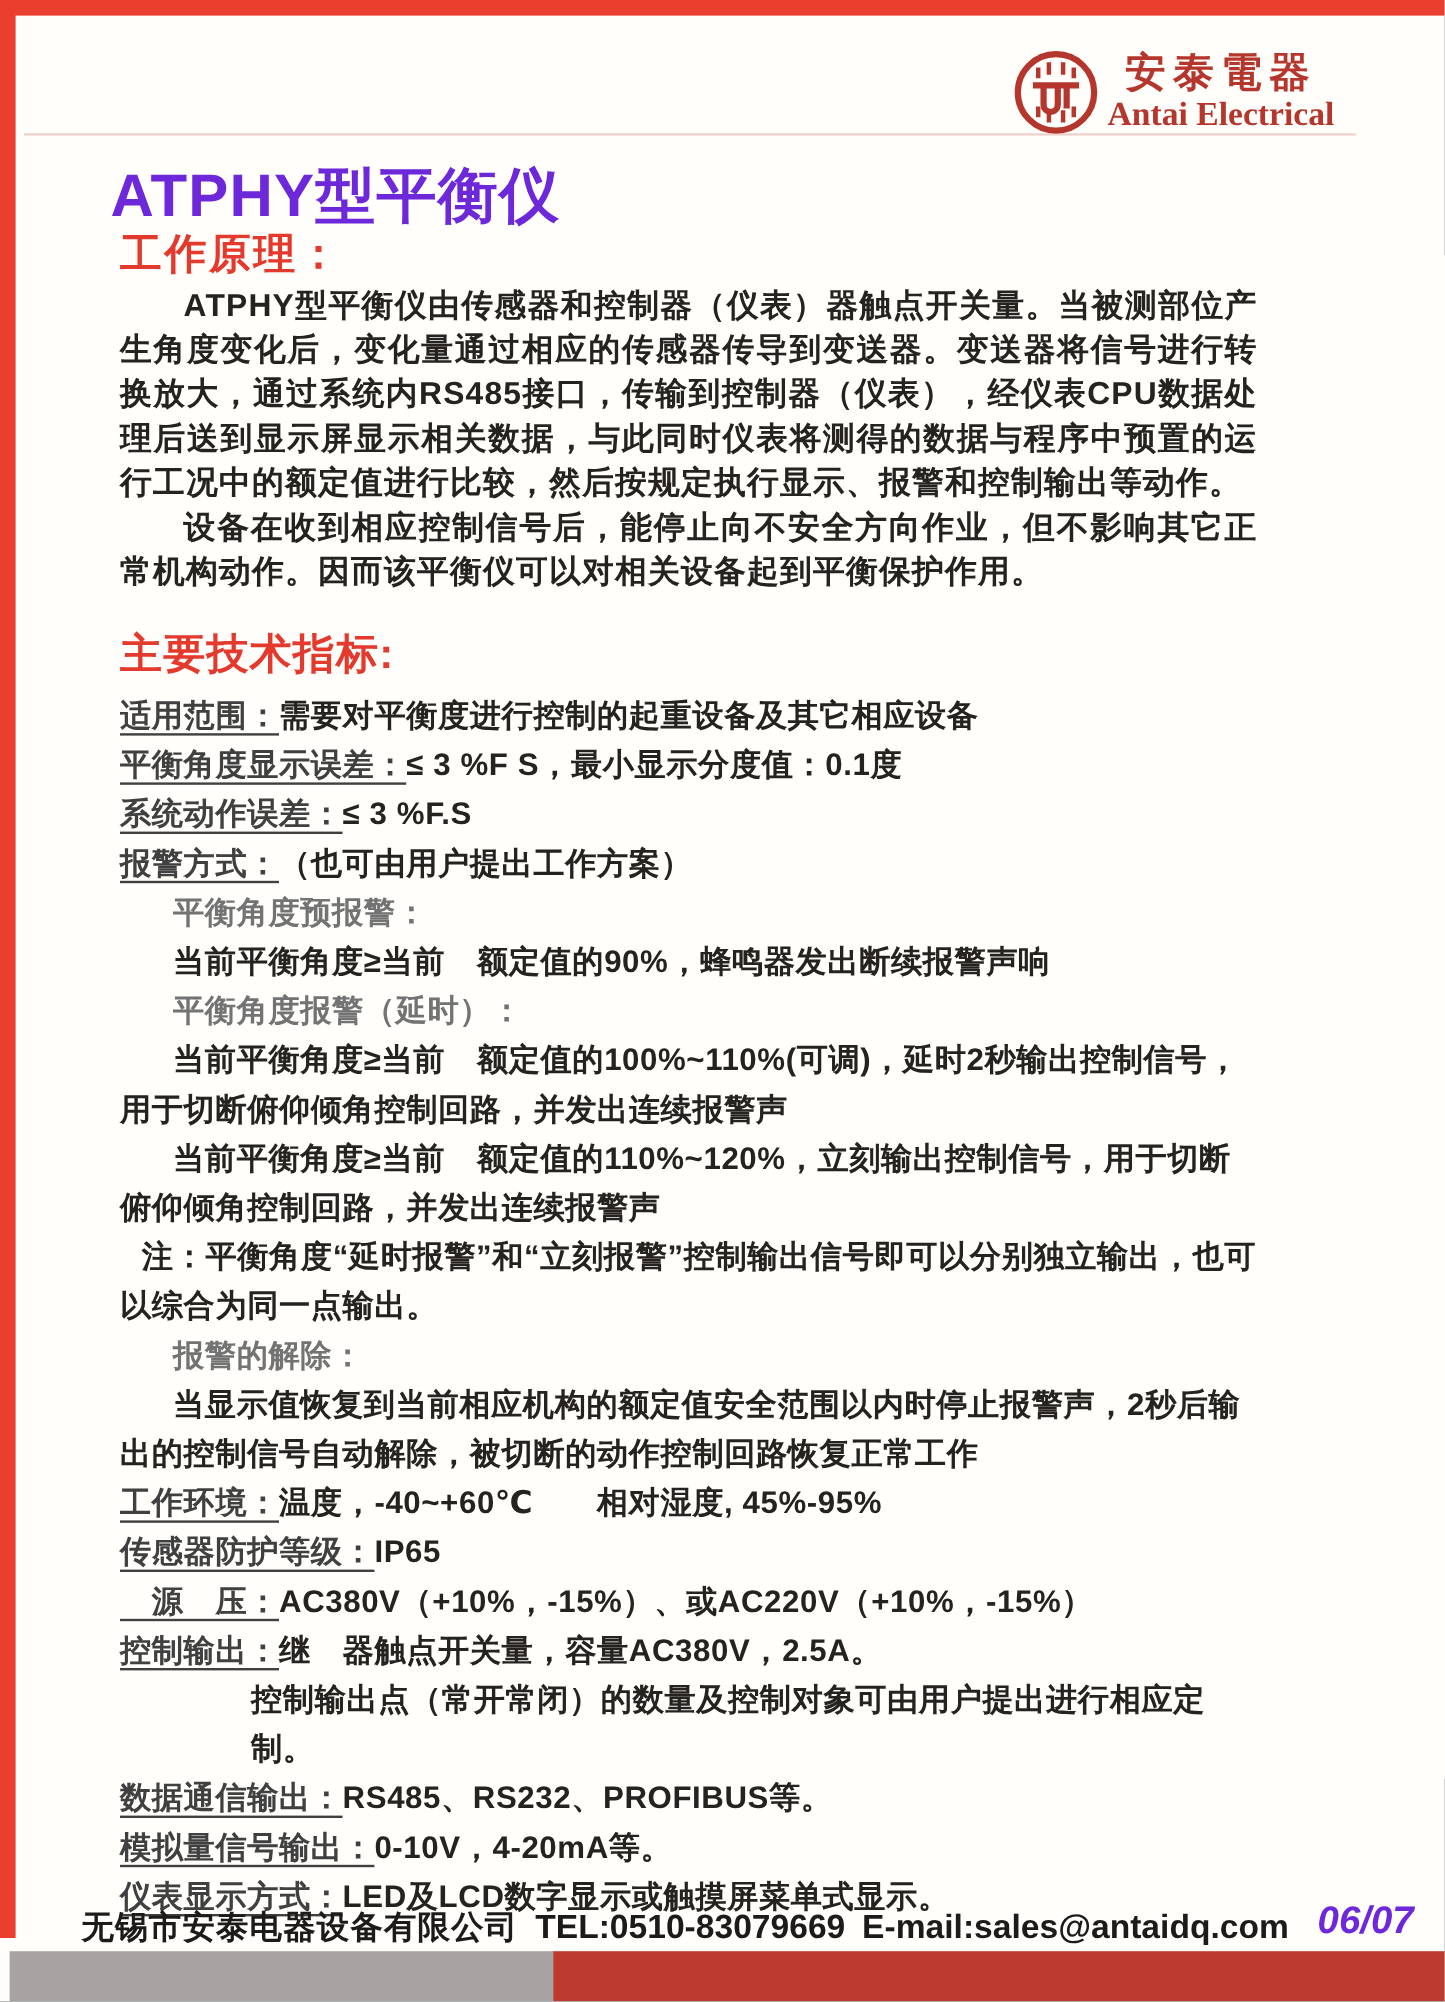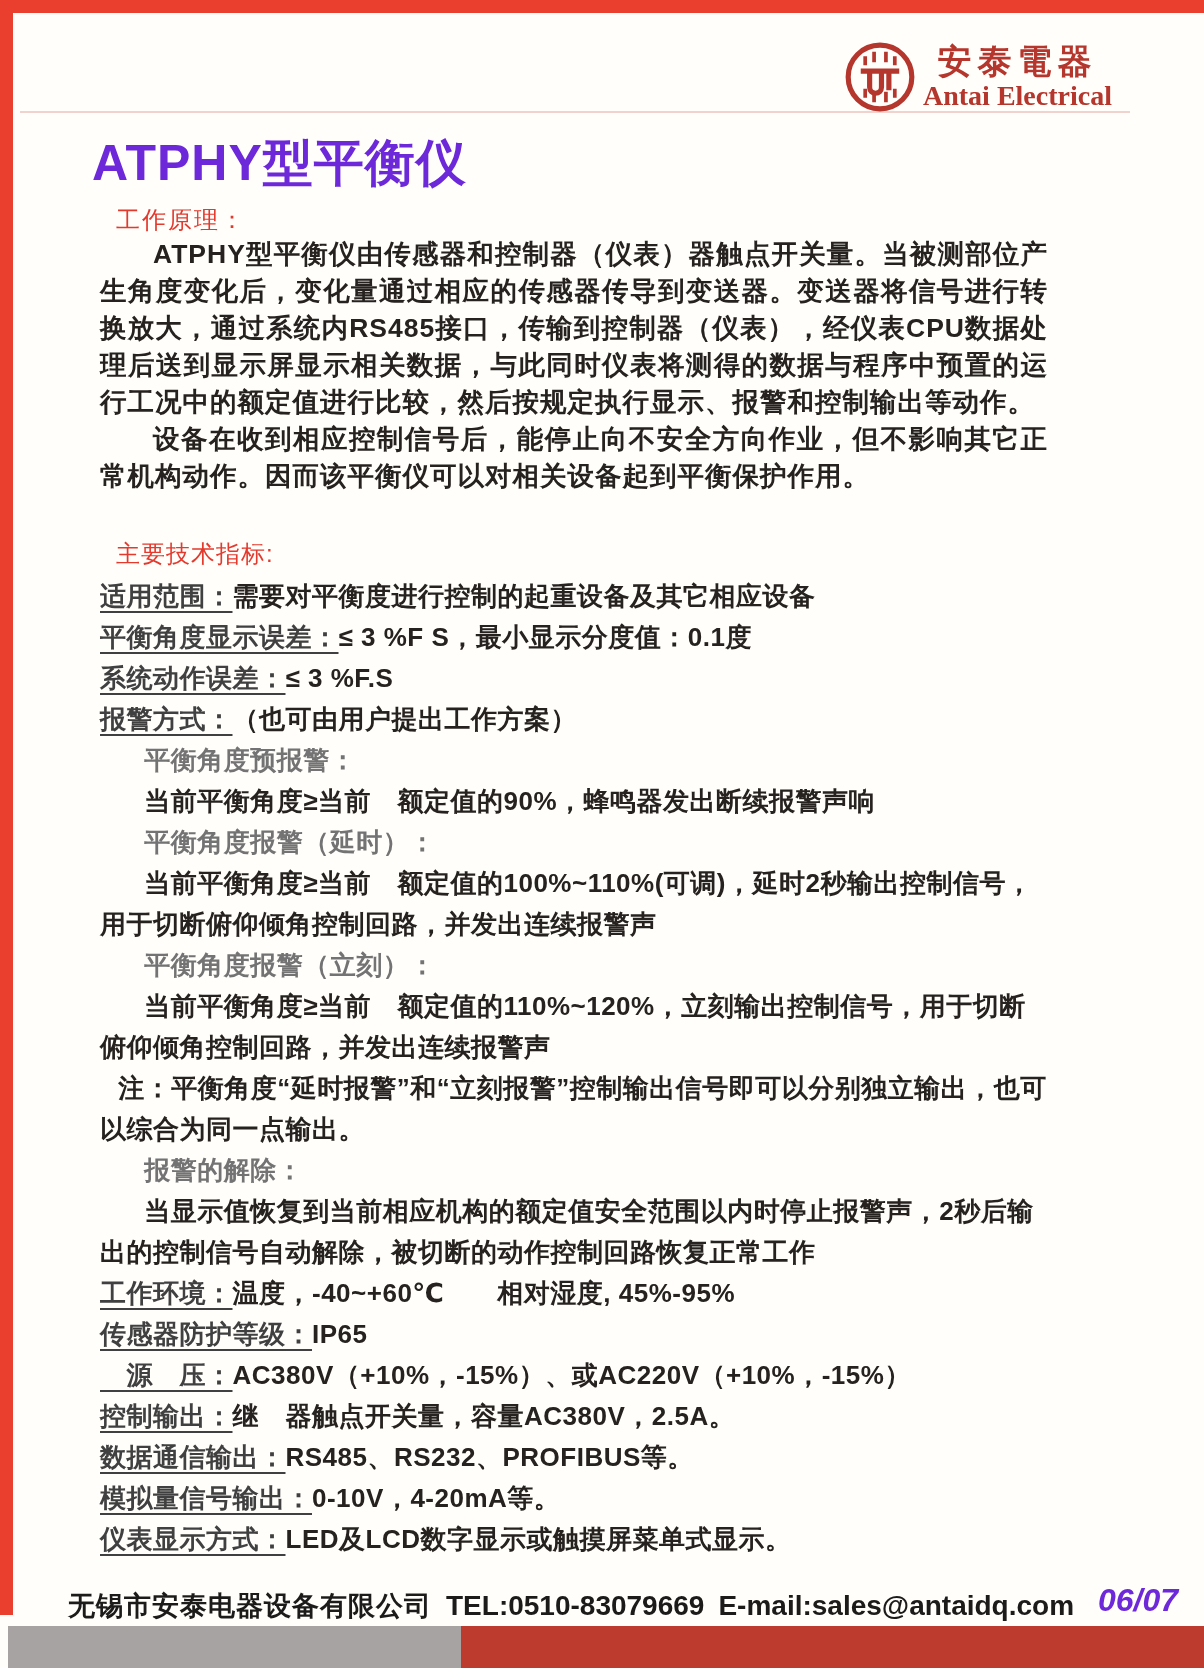--- a/index.html
+++ b/index.html
@@ -6,21 +6,21 @@
   .page{position:relative;width:1204px;height:1668px;margin:0 auto;background:#fffefb;
         font-family:"Liberation Sans","DejaVu Sans",sans-serif;overflow:hidden;}
   .border-top{position:absolute;left:0;top:0;width:100%;height:13px;background:#ea3f2f;}
   .border-left{position:absolute;left:0;top:0;width:13px;height:1615px;background:#ea3f2f;}
   .header-rule{position:absolute;left:20px;top:111px;width:1110px;height:2px;background:#f0d3cd;}
   .logo{position:absolute;left:843px;top:40px;display:flex;align-items:center;gap:6px;color:#b5362c;text-align:center;}
   .logo svg{width:74px;height:74px;}
   .logo-cn{font-family:"Liberation Serif","DejaVu Serif",serif;font-weight:bold;font-size:34px;letter-spacing:6px;line-height:38px;}
   .logo-en{font-family:"Liberation Serif","DejaVu Serif",serif;font-weight:bold;font-size:28px;line-height:30px;}
   .page-title{position:absolute;left:78px;top:116px;margin:14px;font-size:50px;font-weight:bold;color:#6d28d9;letter-spacing:1px;}
-  .sec-heading{position:absolute;margin:16px;font-size:24px;font-weight:normal;color:#e43a2d;letter-spacing:2px;}
+  .sec-heading{position:absolute;margin:0;font-size:35px;font-weight:bold;color:#e43a2d;letter-spacing:2px;}
   #wp-heading{left:100px;top:188px;}
   #specs-heading{left:100px;top:522px;letter-spacing:1px;}
   #wp-paras{position:absolute;left:100px;top:236px;width:948px;}
   .body-para{margin:0;font-size:26.5px;line-height:37px;font-weight:600;color:#262220;
              text-align:justify;text-indent:2em;letter-spacing:1px;}
   #spec-list{position:absolute;left:100px;top:576px;width:952px;font-size:26px;line-height:41px;
              font-weight:600;color:#262220;letter-spacing:0.5px;}
   .spec-label{color:#404040;text-decoration:underline;text-decoration-thickness:2px;text-underline-offset:6px;}
   .spec-line.blue{color:#737373;padding-left:1.7em;}
   .spec-line.body-indent{text-indent:1.7em;}
@@ -65,29 +65,29 @@
   <h2 class="sec-heading" id="specs-heading">主要技术指标:</h2>
   <div id="spec-list">
       <div class="spec-line labeled"><span class="spec-label">适用范围：</span><span class="spec-text">需要对平衡度进行控制的起重设备及其它相应设备</span></div>
       <div class="spec-line labeled"><span class="spec-label">平衡角度显示误差：</span><span class="spec-text">≤ 3  %F  S，最小显示分度值：0.1度</span></div>
       <div class="spec-line labeled"><span class="spec-label">系统动作误差：</span><span class="spec-text">≤ 3  %F.S</span></div>
       <div class="spec-line labeled"><span class="spec-label">报警方式：</span><span class="spec-text">（也可由用户提出工作方案）</span></div>
       <div class="spec-line blue">平衡角度预报警：</div>
       <div class="spec-line body-indent">当前平衡角度≥当前　额定值的90%，蜂鸣器发出断续报警声响</div>
       <div class="spec-line blue">平衡角度报警（延时）：</div>
       <div class="spec-line body-indent">当前平衡角度≥当前　额定值的100%~110%(可调)，延时2秒输出控制信号，用于切断俯仰倾角控制回路，并发出连续报警声</div>
-      <div class="spec-line blue">平衡角度报警（立刻）：</div>
       <div class="spec-line body-indent">当前平衡角度≥当前　额定值的110%~120%，立刻输出控制信号，用于切断俯仰倾角控制回路，并发出连续报警声</div>
       <div class="spec-line note">注：平衡角度“延时报警”和“立刻报警”控制输出信号即可以分别独立输出，也可以综合为同一点输出。</div>
       <div class="spec-line blue">报警的解除：</div>
       <div class="spec-line body-indent">当显示值恢复到当前相应机构的额定值安全范围以内时停止报警声，2秒后输出的控制信号自动解除，被切断的动作控制回路恢复正常工作</div>
       <div class="spec-line labeled"><span class="spec-label">工作环境：</span><span class="spec-text">温度，-40~+60℃　　相对湿度, 45%-95%</span></div>
       <div class="spec-line labeled"><span class="spec-label">传感器防护等级：</span><span class="spec-text">IP65</span></div>
       <div class="spec-line labeled"><span class="spec-label">　源　压：</span><span class="spec-text">AC380V（+10%，-15%）、或AC220V（+10%，-15%）</span></div>
       <div class="spec-line labeled"><span class="spec-label">控制输出：</span><span class="spec-text">继　器触点开关量，容量AC380V，2.5A。</span></div>
+      <div class="spec-line cont-indent">控制输出点（常开常闭）的数量及控制对象可由用户提出进行相应定制。</div>
       <div class="spec-line labeled"><span class="spec-label">数据通信输出：</span><span class="spec-text">RS485、RS232、PROFIBUS等。</span></div>
       <div class="spec-line labeled"><span class="spec-label">模拟量信号输出：</span><span class="spec-text">0-10V，4-20mA等。</span></div>
       <div class="spec-line labeled"><span class="spec-label">仪表显示方式：</span><span class="spec-text">LED及LCD数字显示或触摸屏菜单式显示。</span></div>
     </div>
 
   <div class="footer"><span class="footer-company">无锡市安泰电器设备有限公司</span><span class="footer-contact">TEL:0510-83079669</span><span class="footer-contact">E-mail:sales@antaidq.com</span></div>
   <div class="page-number">06/07</div>
 
   <div class="bar-gray"></div>
   <div class="bar-red"></div>

